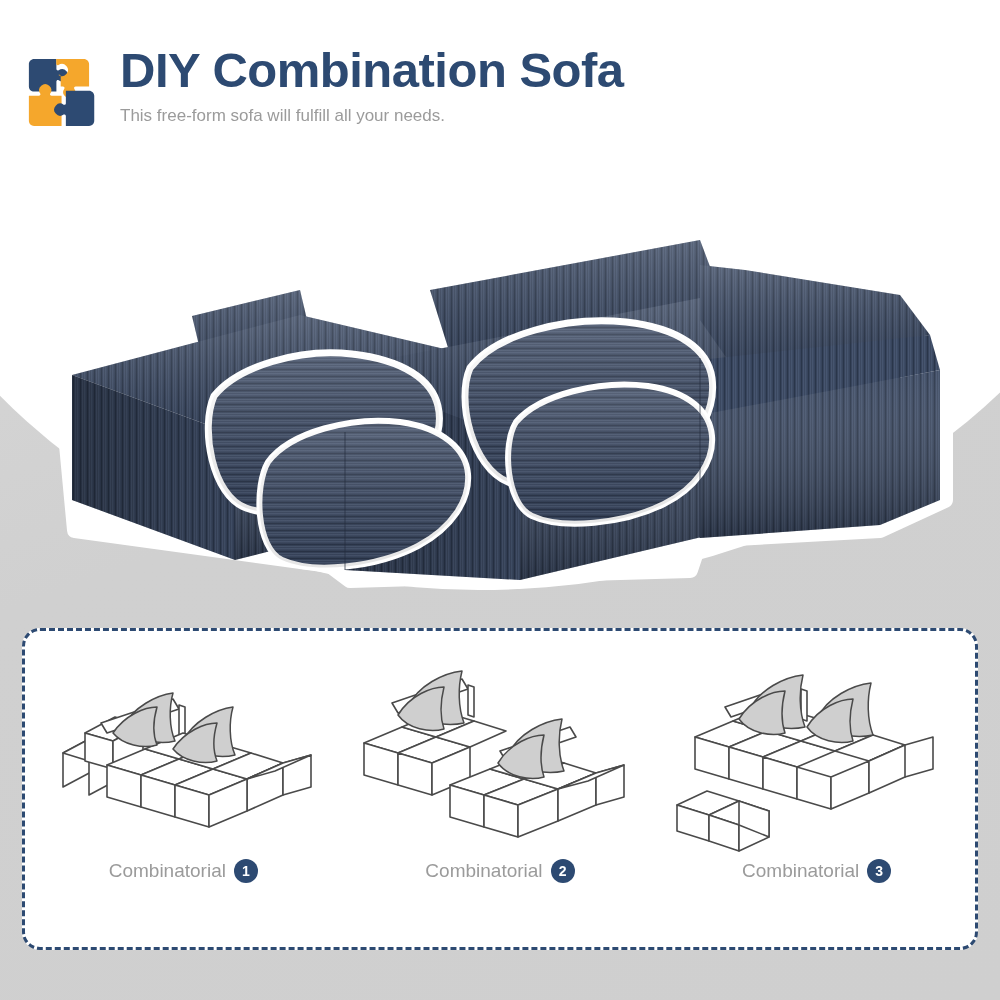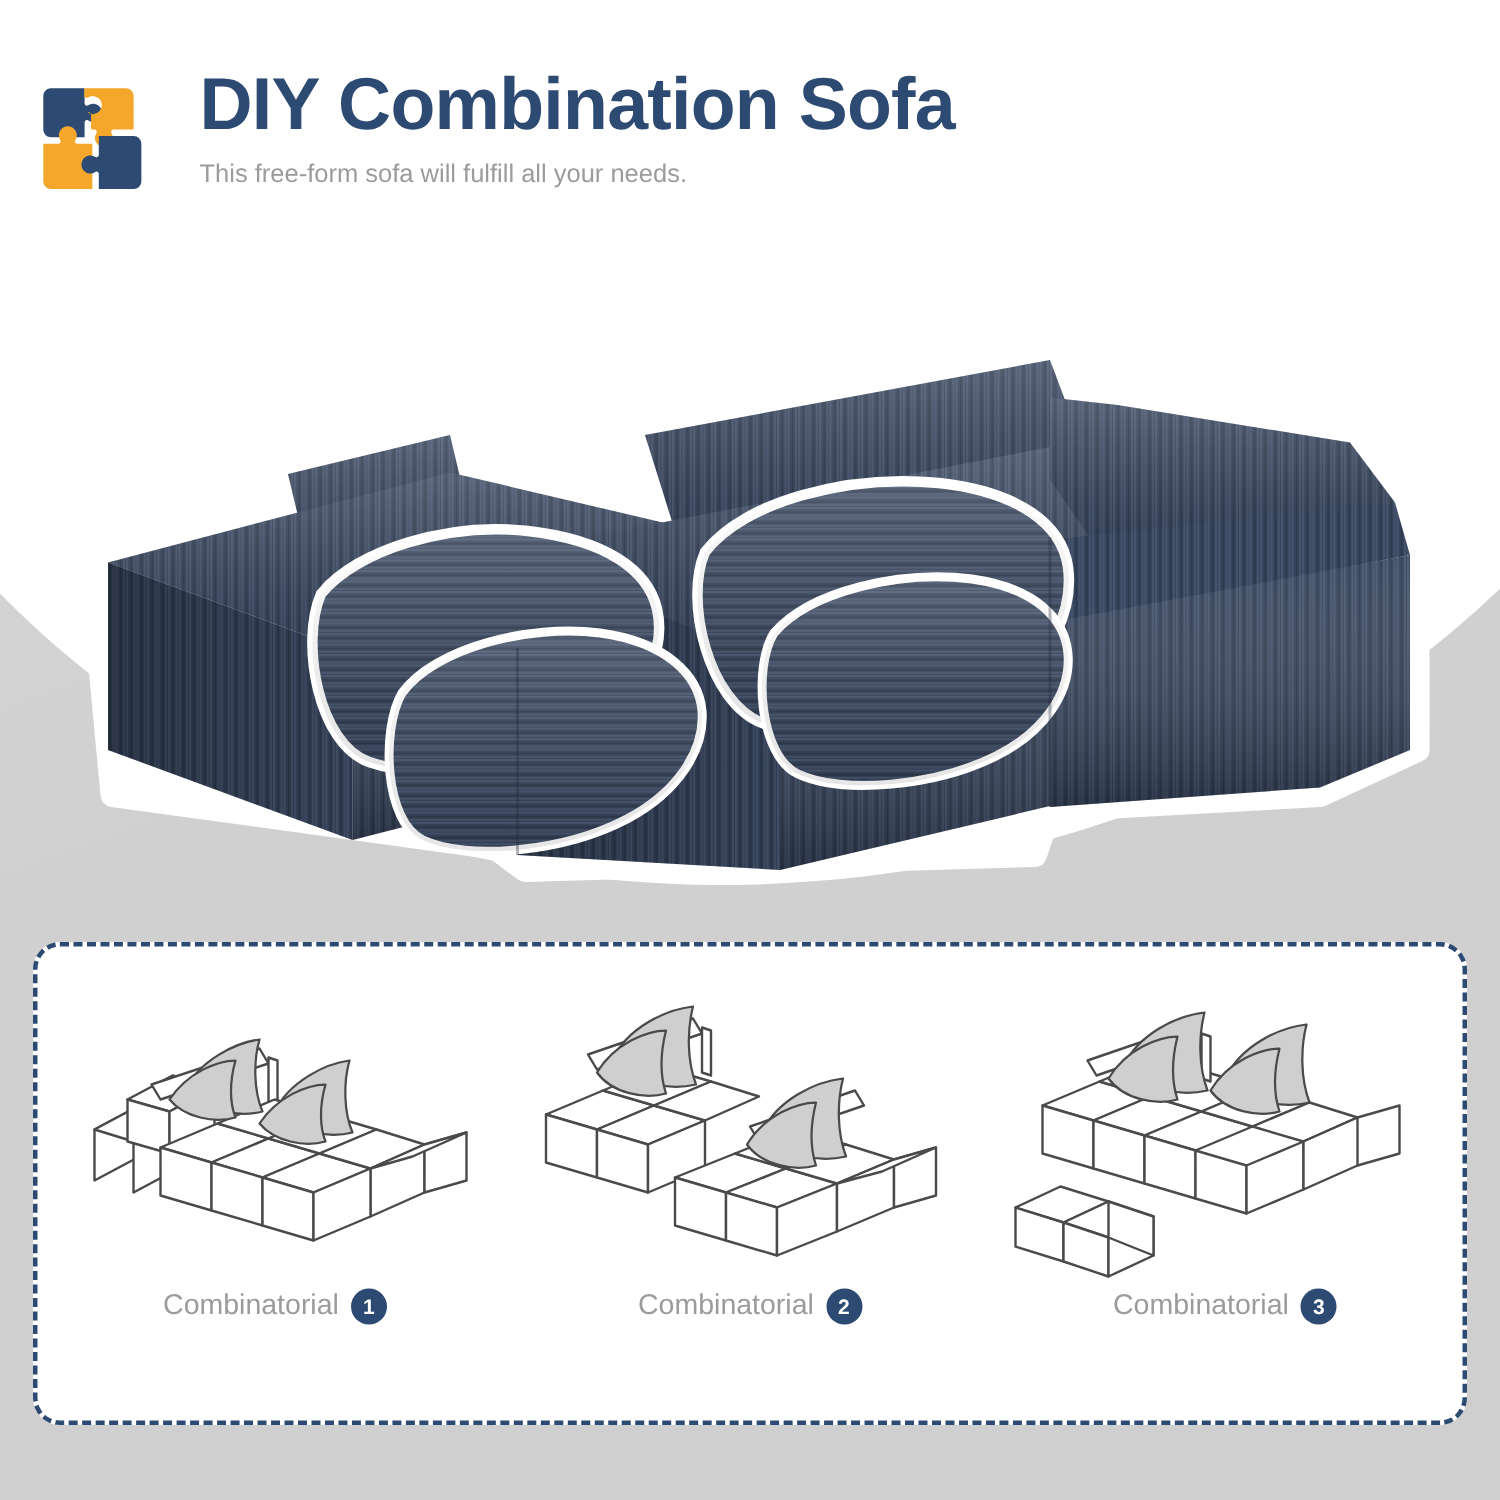--- a/index.html
+++ b/index.html
@@ -50,21 +50,21 @@
     display: flex;
     align-items: flex-start;
   }
   .puzzle-icon {
     width: 86px;
     height: 86px;
     flex: 0 0 86px;
     margin-top: 6px;
   }
   .header-text {
-    margin-left: 25px;
+    margin-left: 12px;
     padding-top: 0px;
   }
   .title {
     font-size: 49px;
     font-weight: bold;
     color: #2d4a72;
     letter-spacing: -0.5px;
     line-height: 1.0;
     white-space: nowrap;
   }

